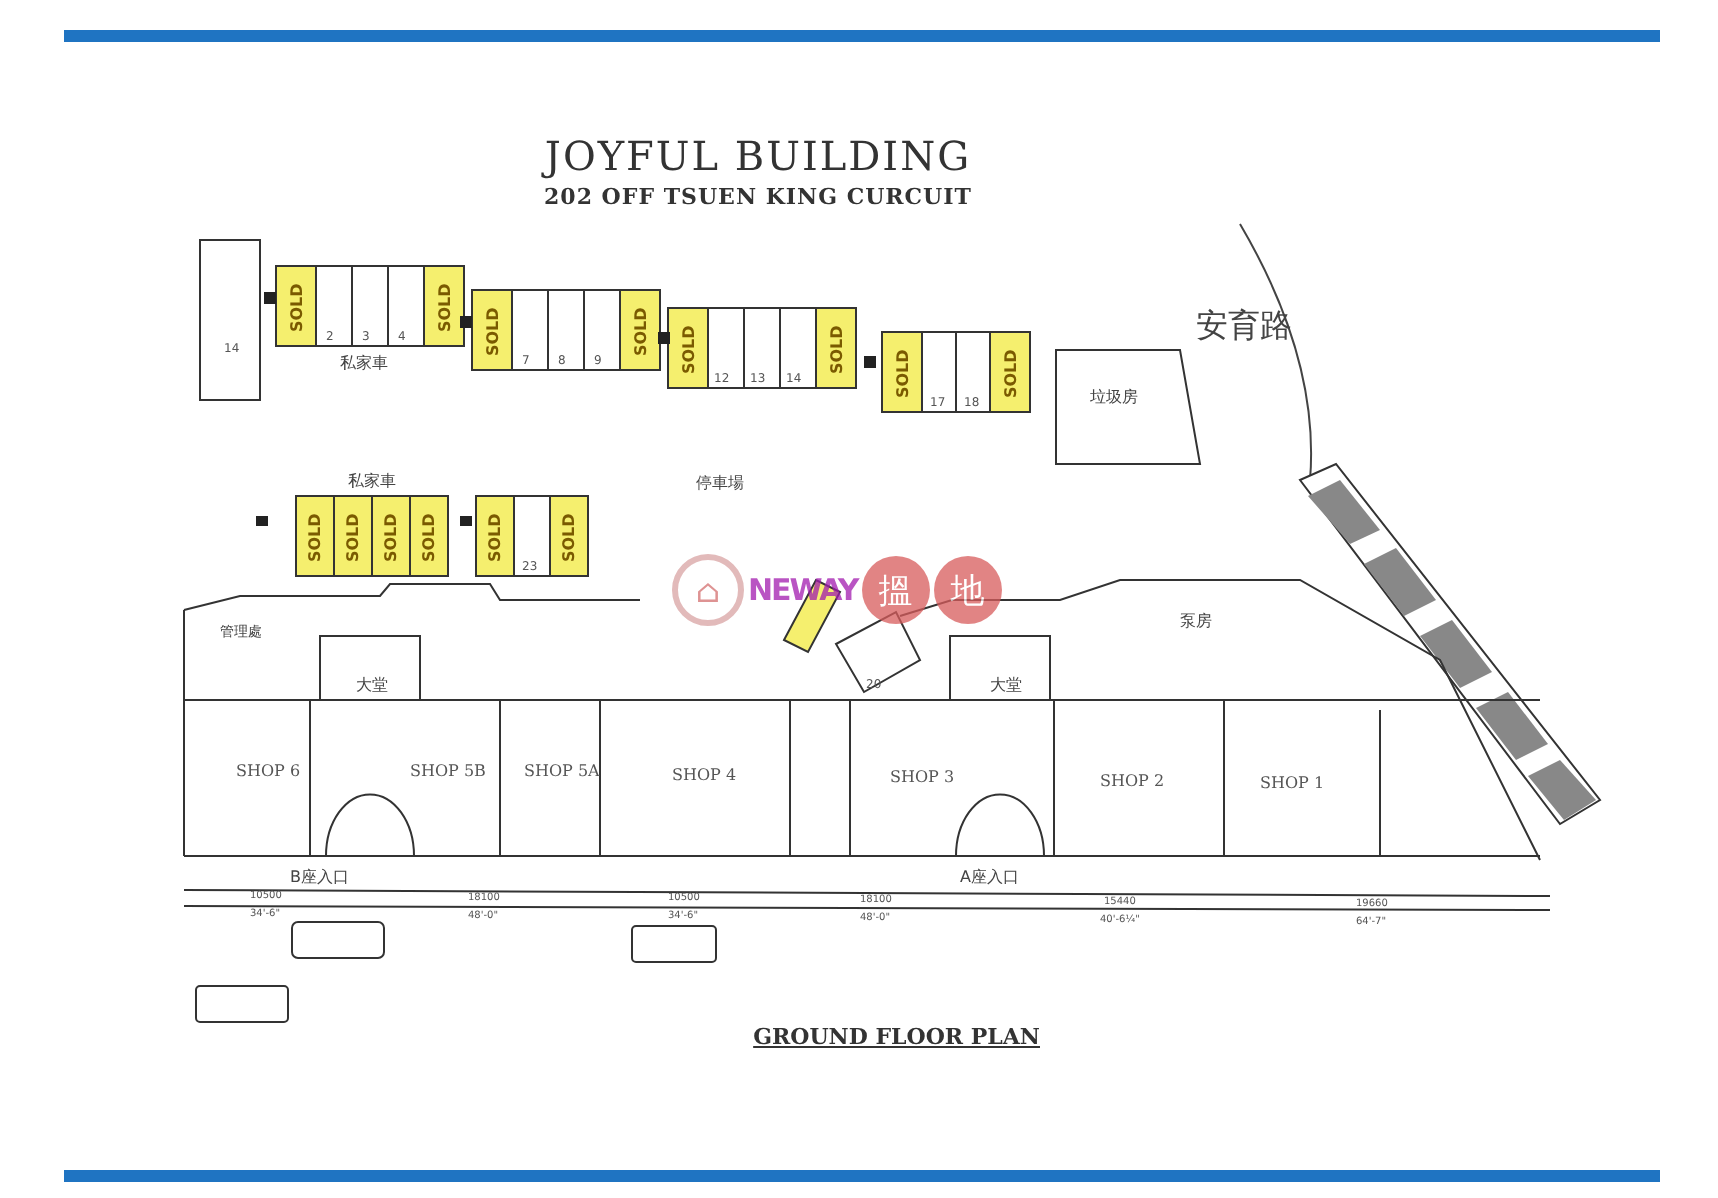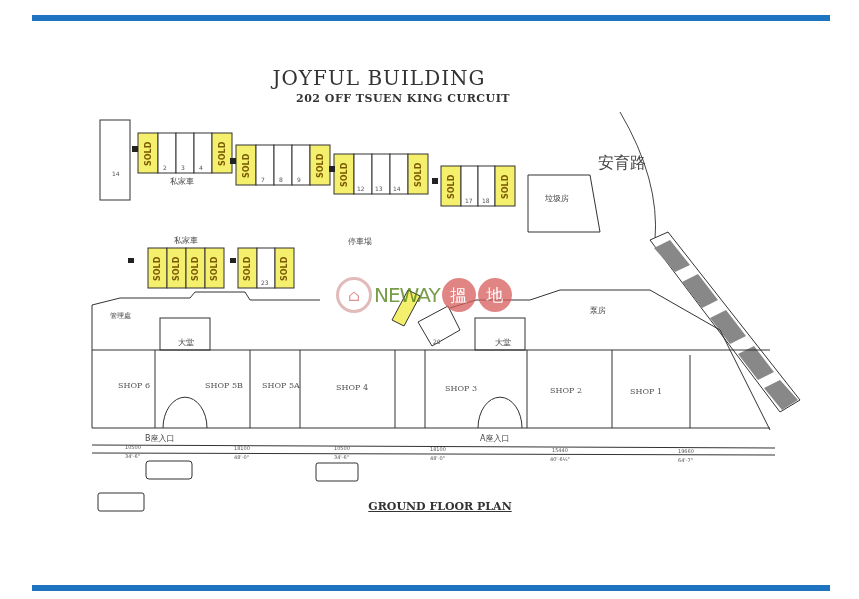--- a/index.html
+++ b/index.html
@@ -2,31 +2,31 @@
 <html><head>
 <meta charset="utf-8">
 <style>
   html,body{margin:0;padding:0;background:#fff;}
   body{width:859px;height:599px;position:relative;overflow:hidden;font-family:"DejaVu Serif",serif;}
   .bar{position:absolute;left:32px;width:798px;height:6px;background:#1f74c2;}
   .bar.top{top:15px;}
   .bar.bottom{top:585px;}
   .title{position:absolute;left:0;width:758px;text-align:center;color:#333;}
   .title.main{top:66px;font-size:20px;letter-spacing:1px;font-family:"DejaVu Serif",serif;}
-  .title.sub{top:92px;font-size:11px;font-weight:bold;letter-spacing:0.5px;margin-left:24px;}
-  .plan-caption{position:absolute;top:500px;left:360px;width:160px;text-align:center;font-size:11px;color:#333;text-decoration:underline;font-weight:bold;}
+  .title.sub{top:92px;font-size:11px;font-weight:bold;letter-spacing:0.5px;}
+  .plan-caption{position:absolute;top:512px;left:360px;width:160px;text-align:right;font-size:11px;color:#333;text-decoration:underline;font-weight:bold;}
   svg{position:absolute;left:0;top:0;}
   .lbl{font-family:"DejaVu Sans",sans-serif;fill:#444;}
   .shop{font-family:"DejaVu Serif",serif;font-size:8px;fill:#555;}
   .sold{font-family:"DejaVu Sans",sans-serif;font-size:8px;font-weight:bold;fill:#7a5a00;}
   .num{font-family:"DejaVu Sans",sans-serif;font-size:6px;fill:#555;}
   .dim{font-family:"DejaVu Sans",sans-serif;font-size:5px;fill:#555;}
   .wm{position:absolute;left:336px;top:277px;display:flex;align-items:center;gap:2px;opacity:0.75;}
   .wm-house{width:36px;height:36px;border-radius:50%;border:3px solid #d9a3a3;box-sizing:border-box;display:flex;align-items:center;justify-content:center;color:#d47070;font-size:16px;background:rgba(255,255,255,0.6);}
-  .wm-text{font-family:"DejaVu Sans",sans-serif;font-size:20px;font-weight:normal;color:#4d7c0f;letter-spacing:-1px;}
+  .wm-text{font-family:"DejaVu Sans",sans-serif;font-size:15px;font-weight:bold;color:#a21caf;letter-spacing:-1px;}
   .wm-circle{width:34px;height:34px;border-radius:50%;background:#d85c5c;color:#fff;font-family:"DejaVu Sans",sans-serif;font-size:17px;display:flex;align-items:center;justify-content:center;}
 </style>
 </head>
 <body>
 
 <div class="bar top"></div>
 
 <div class="title main">JOYFUL BUILDING</div>
 <div class="title sub">202 OFF TSUEN KING CURCUIT</div>
 

